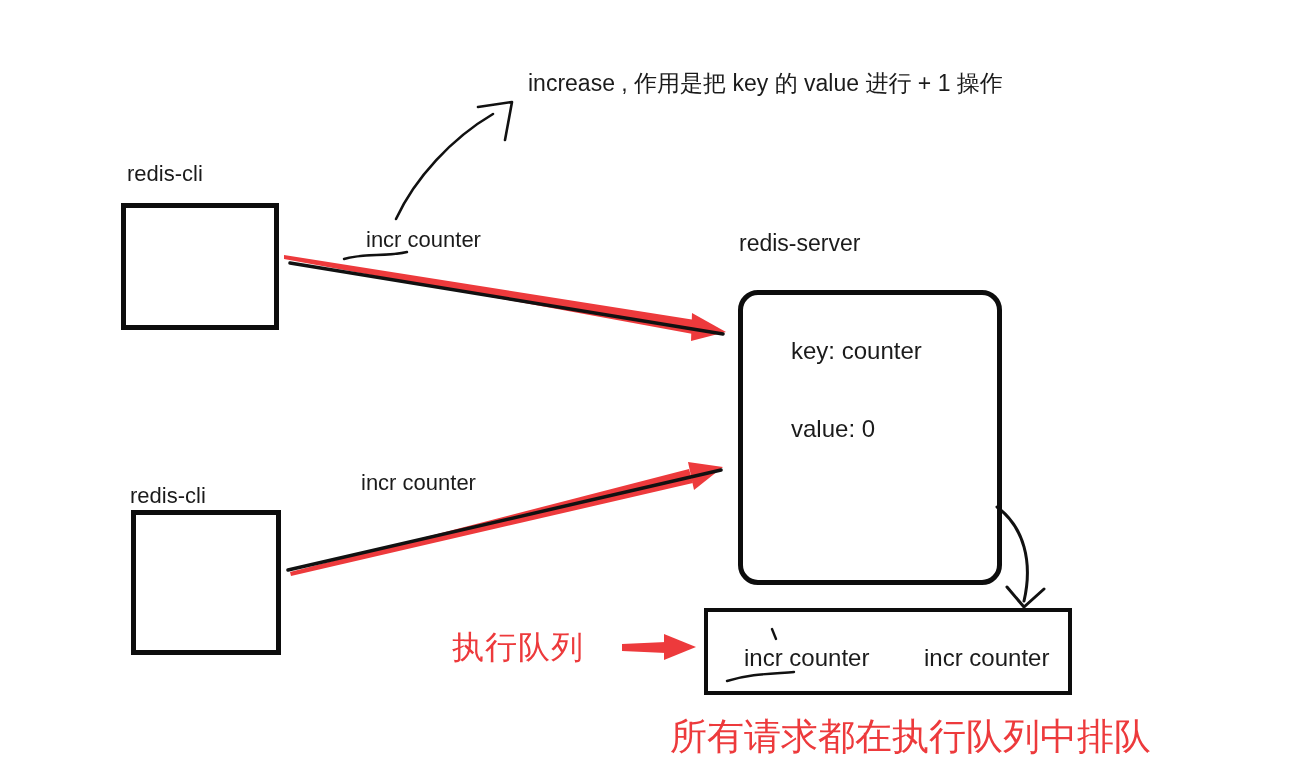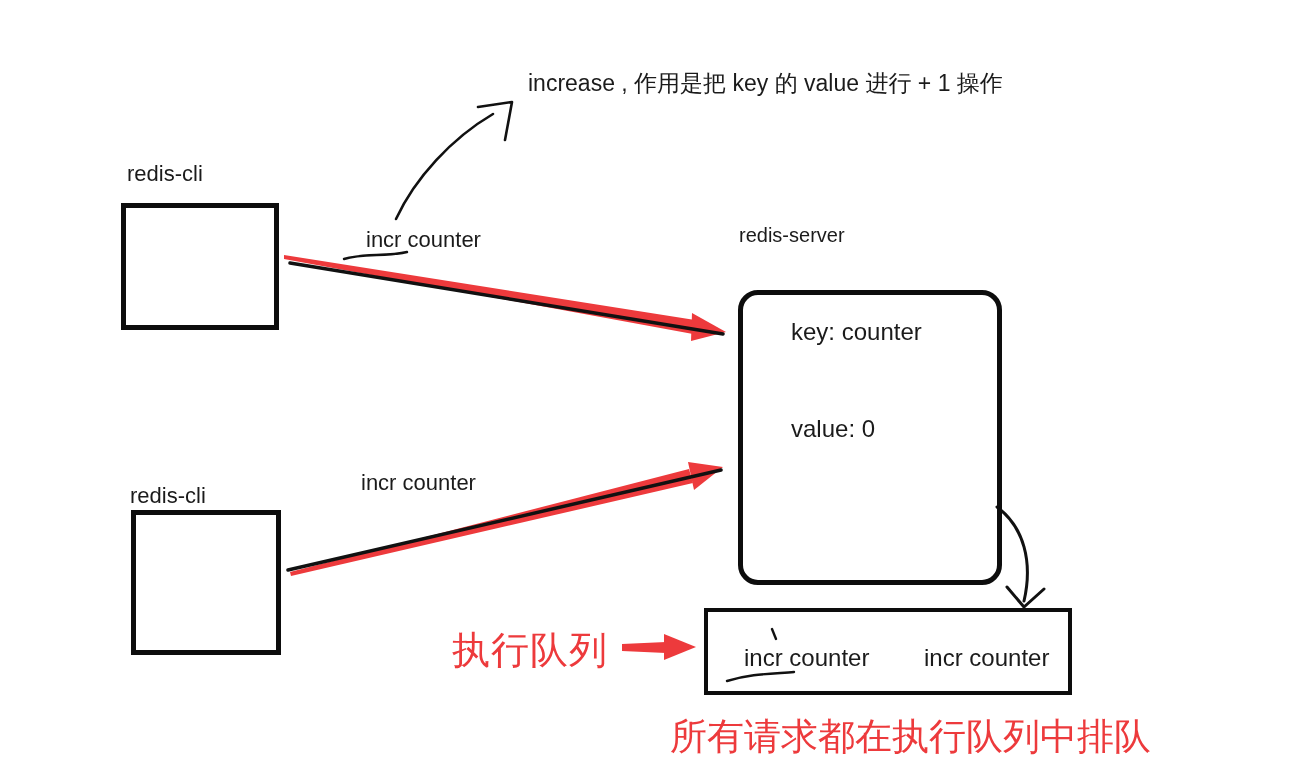--- a/index.html
+++ b/index.html
@@ -17,27 +17,27 @@
   .client-box{border:5px solid #0d0d0d;}
   .client1-box{left:121px;top:203px;width:148px;height:117px;}
   .client2-box{left:131px;top:510px;width:140px;height:135px;}
   .server-box{left:738px;top:290px;width:254px;height:285px;border:5px solid #0d0d0d;border-radius:20px;}
   .queue-box{left:704px;top:608px;width:360px;height:79px;border:4px solid #0d0d0d;}
   .top-note{left:528px;top:70px;font-size:23px;}
   .client1-label{left:127px;top:161px;font-size:22px;}
   .client2-label{left:130px;top:483px;font-size:22px;}
   .cmd1{left:366px;top:227px;font-size:22px;}
   .cmd2{left:361px;top:470px;font-size:22px;}
-  .server-label{left:739px;top:224px;font-size:20px;}
-  .key-line{left:791px;top:318px;font-size:24px;}
+  .server-label{left:739px;top:230px;font-size:23px;}
+  .key-line{left:791px;top:337px;font-size:24px;}
   .value-line{left:791px;top:371px;font-size:24px;margin-top:44px;}
   .queue-item1{left:744px;top:644px;font-size:24px;}
   .queue-item2{left:924px;top:644px;font-size:24px;}
   .red{color:#ed3a3c;}
-  .queue-label{left:452px;top:629px;font-size:38px;letter-spacing:1px;}
+  .queue-label{left:452px;top:629px;font-size:32px;letter-spacing:1px;}
   .bottom-note{left:670px;top:716px;font-size:37px;z-index:3;}
   .watermark{
     position:absolute;left:1038px;top:727px;font-size:26px;z-index:4;
     color:rgba(250,250,250,0.95);
     text-shadow:2px 2px 1px rgba(70,70,70,0.8),-1px -1px 0 rgba(130,130,130,0.55);
     white-space:nowrap;
   }
 </style>
 </head>
 <body>

